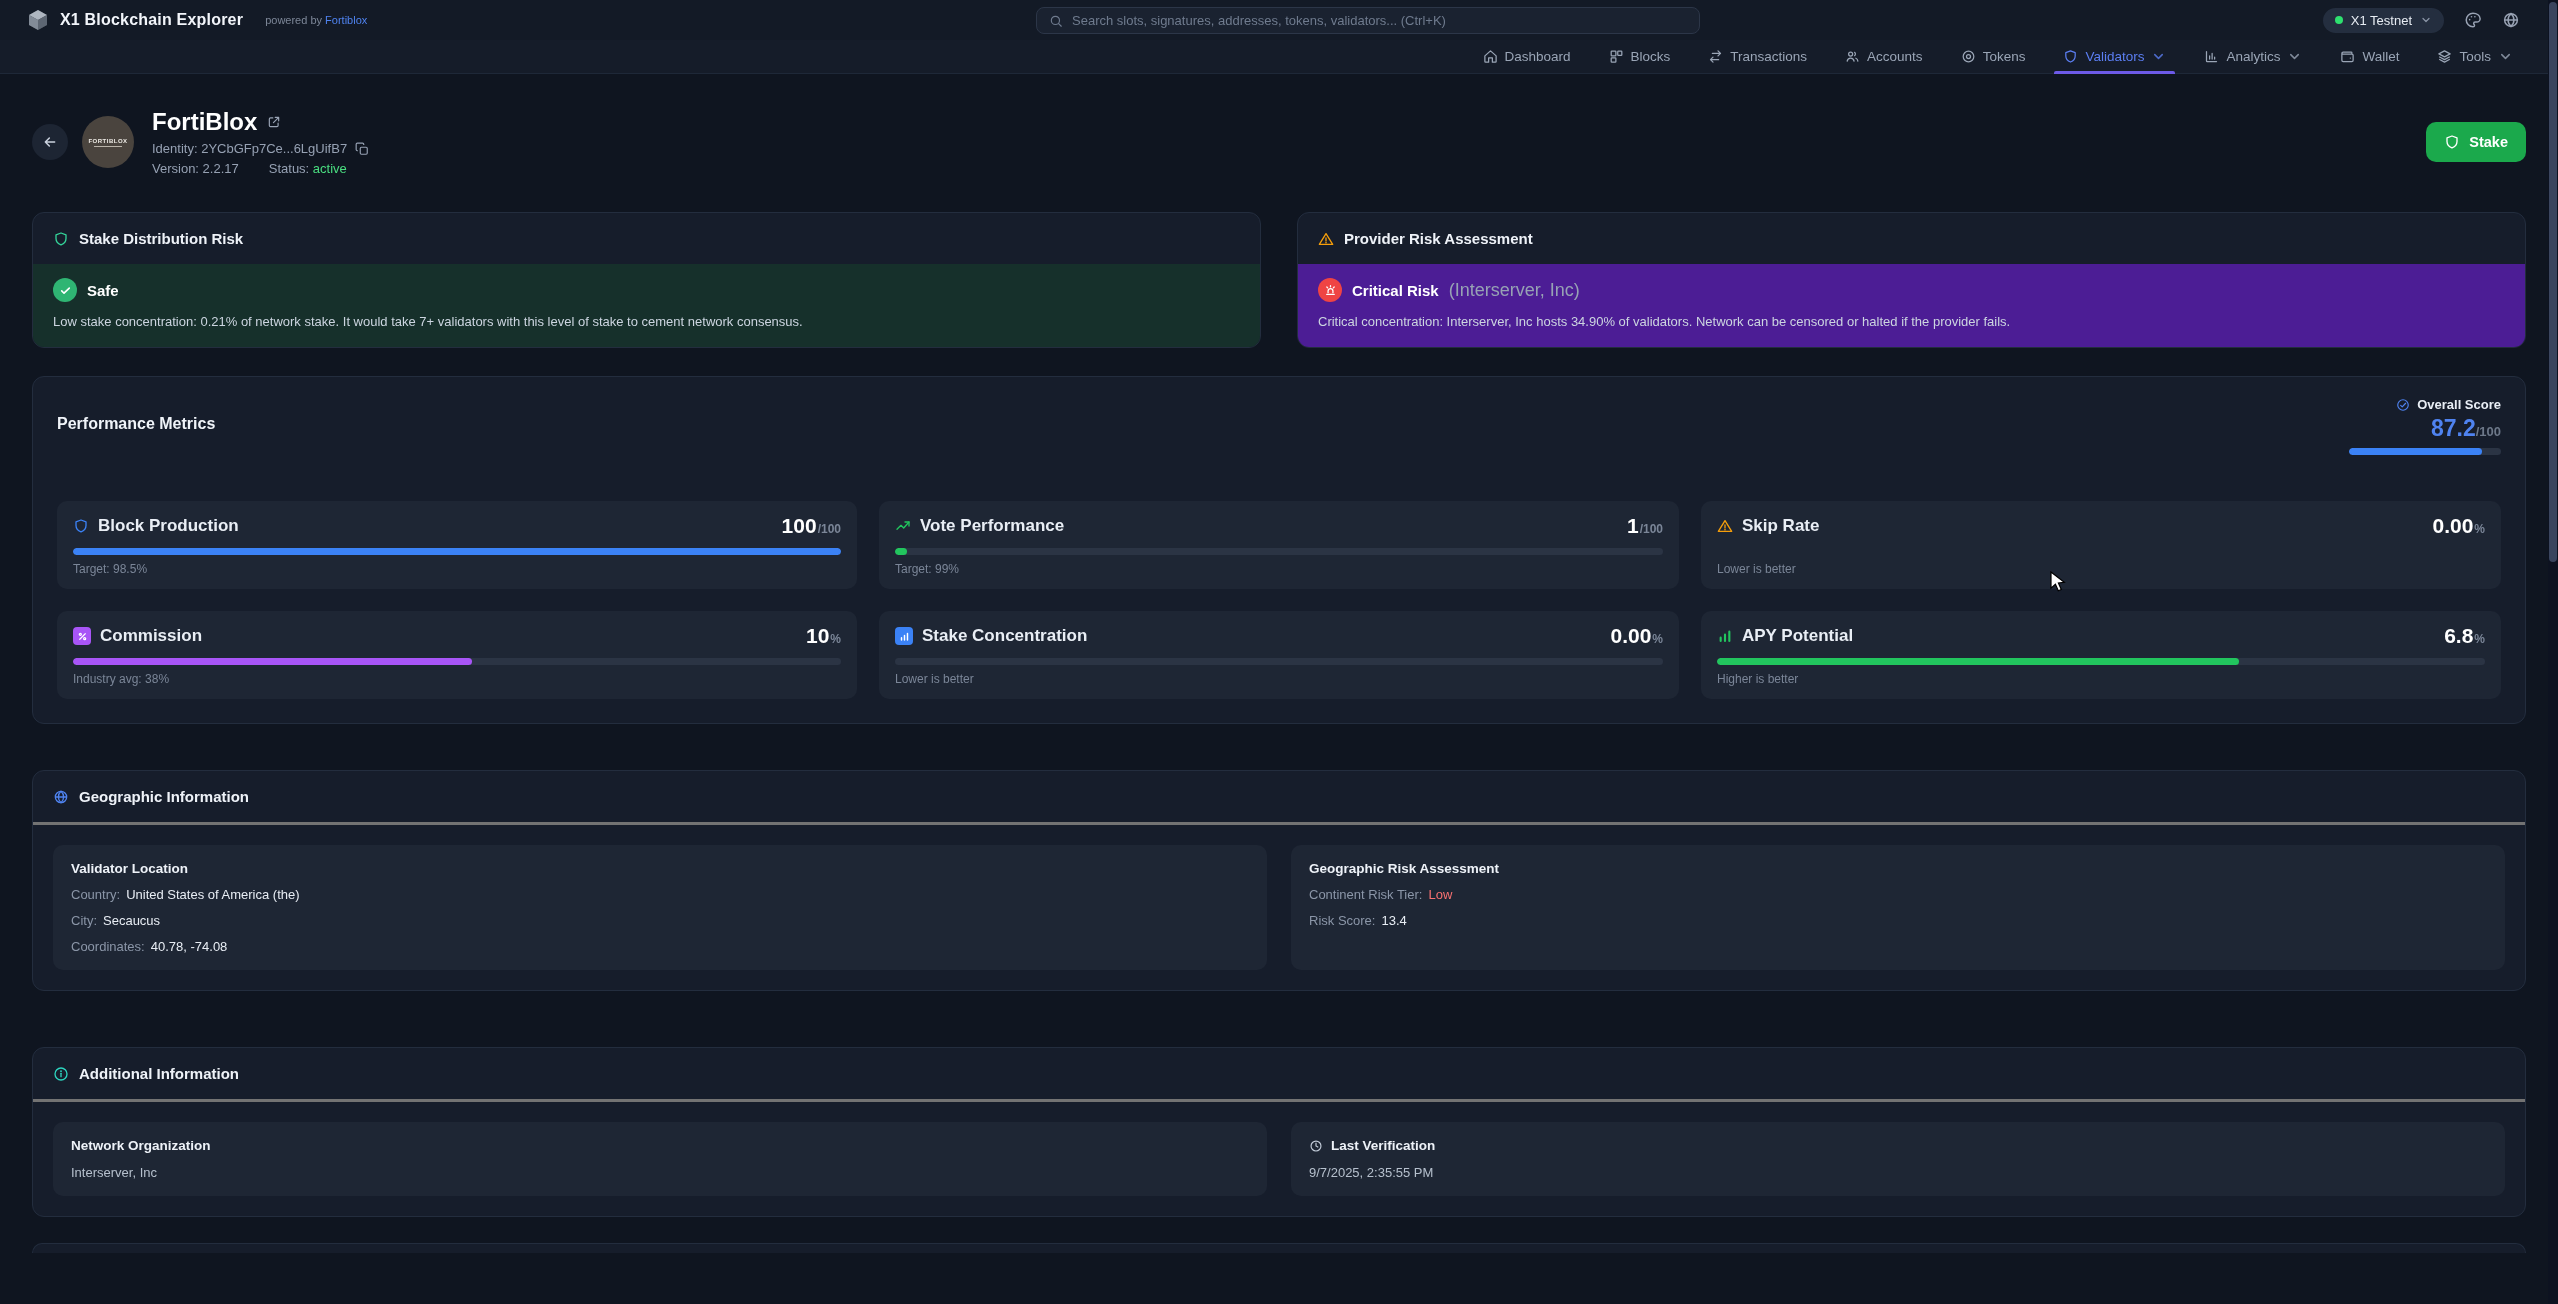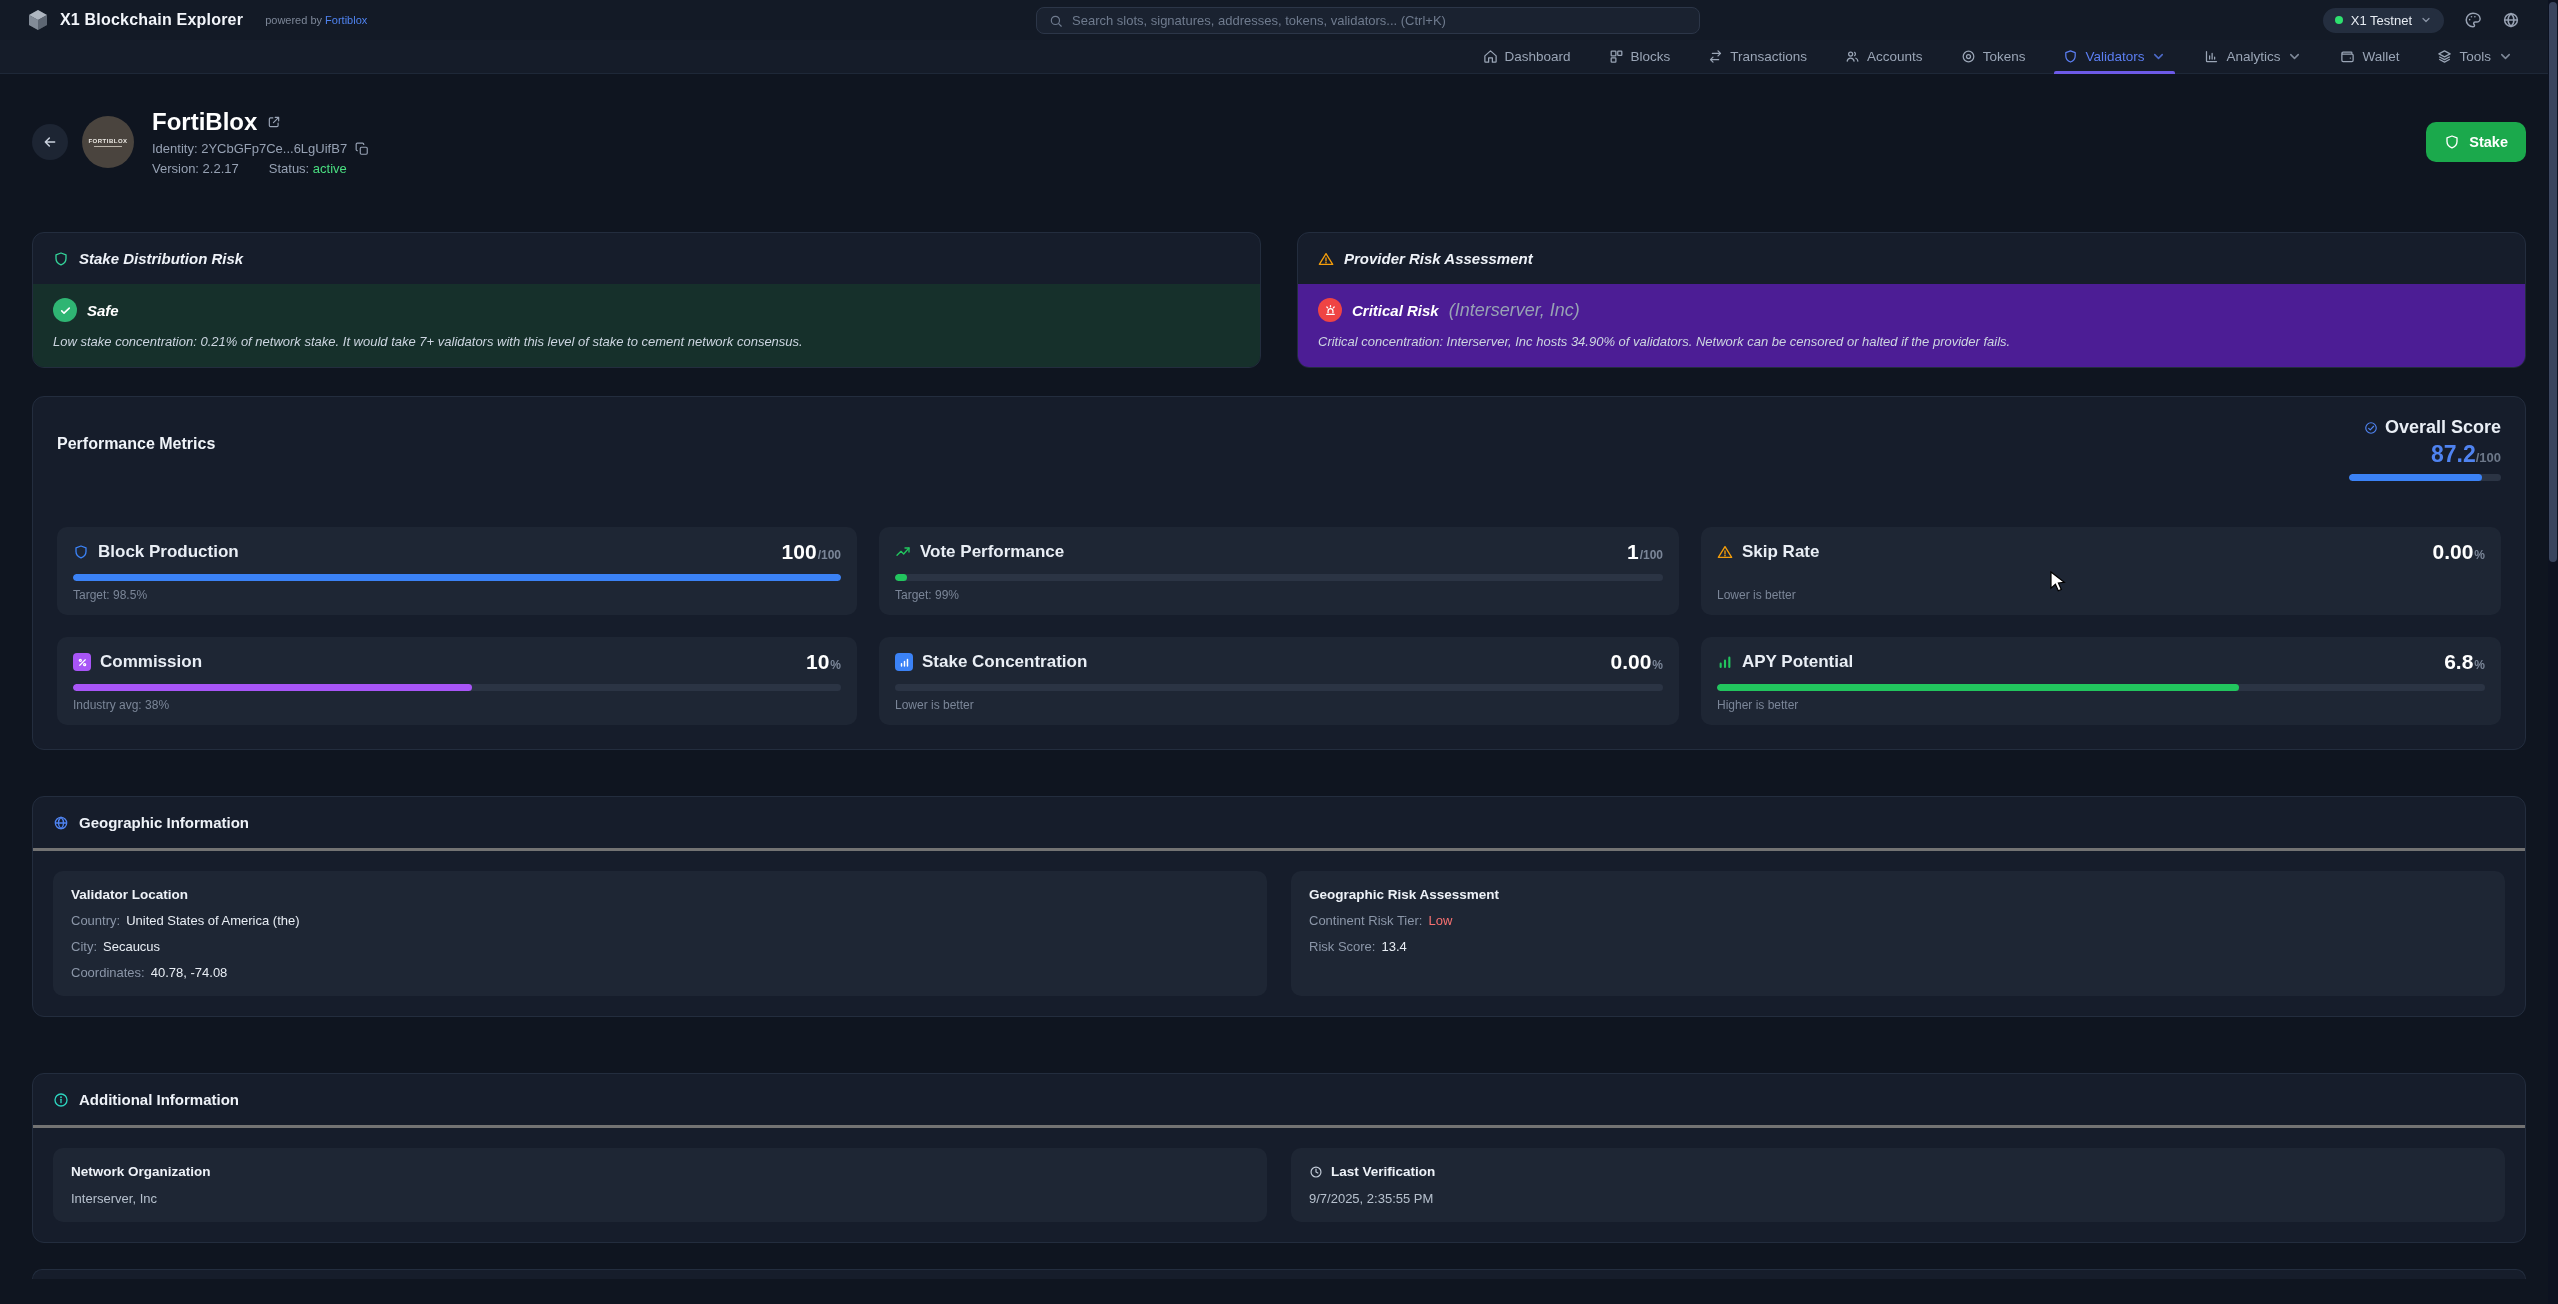--- a/index.html
+++ b/index.html
@@ -56,38 +56,38 @@
   .copy-icon { color:#96a1b3; cursor:pointer; }
   .status-active { color:#4ade80; font-weight:500; }
   .stake-btn { margin-left:auto; display:flex; align-items:center; gap:9px; background:#1ba94c; color:#fff; border:none;
                font-size:14.5px; font-weight:600; padding:0 18px; height:40px; border-radius:10px; cursor:pointer; font-family:inherit; }
 
   
   .card { background:#161d2b; border:1px solid #232d3e; border-radius:12px; overflow:hidden; }
   .card-head { display:flex; align-items:center; gap:10px; padding:17px 20px; font-size:15px; font-weight:700; color:#eef2f8; }
   .card-head.bordered { border-bottom:3px solid #737373;align-items:flex-end; }
 
-  .risk-grid { display:grid; grid-template-columns:1fr 1fr; gap:36px; margin-top:56px;font-style:italic; }
+  .risk-grid { display:grid; grid-template-columns:1fr 1fr; gap:36px; margin-top:36px; }
   .banner { padding:14px 20px 18px; }
   .banner.safe { background:#16302b; }
   .banner.crit { background:#4c1d95; }
   .level-row { display:flex; align-items:center; gap:10px; }
   .level-ic { width:24px; height:24px; border-radius:50%; display:flex; align-items:center; justify-content:center; color:#fff; flex:none; }
   .level-ic.g { background:#2fb573; }
   .level-ic.r { background:#ef4444; }
   .level-name { font-size:15px; font-weight:700; color:#fff; }
   .level-detail { font-size:18px; color:#97a2b4; }
   .banner .desc { margin-top:12px; font-size:13px; color:#ccd5e0; }
 
   
   .perf-card { margin-top:28px; padding:20px 24px 24px; }
   .perf-head { display:flex; justify-content:space-between; align-items:flex-start; }
   .perf-title { font-size:16px; font-weight:700; color:#f0f4f9; margin-top:18px; }
   .overall { width:152px; }
-  .overall-l { display:flex; align-items:center; justify-content:flex-end; gap:7px; font-size:18px; font-weight:600; color:#e9eef5; }
+  .overall-l { display:flex; align-items:center; justify-content:flex-end; gap:7px; font-size:13px; font-weight:600; color:#e9eef5; }
   .overall-l .ic { color:#4f83f0; }
   .overall-v { text-align:right; margin-top:3px; font-size:23px; font-weight:800; color:#4f83f0; line-height:1.15; }
   .overall-v .max { font-size:13px; font-weight:600; color:#6d7889; }
   .bar { height:7px; background:#2b3444; border-radius:99px; overflow:hidden; }
   .bar .fill { height:100%; border-radius:99px; }
   .overall-bar { margin-top:7px; }
   .fill.blue { background:#3b82f6; } .fill.green { background:#22c55e; } .fill.purple { background:#a855f7; }
 
   .metric-grid { display:grid; grid-template-columns:repeat(3,1fr); gap:22px; margin-top:46px; }
   .tile { background:#1e2634; border-radius:10px; padding:13px 16px; height:88px; display:flex; flex-direction:column; }

